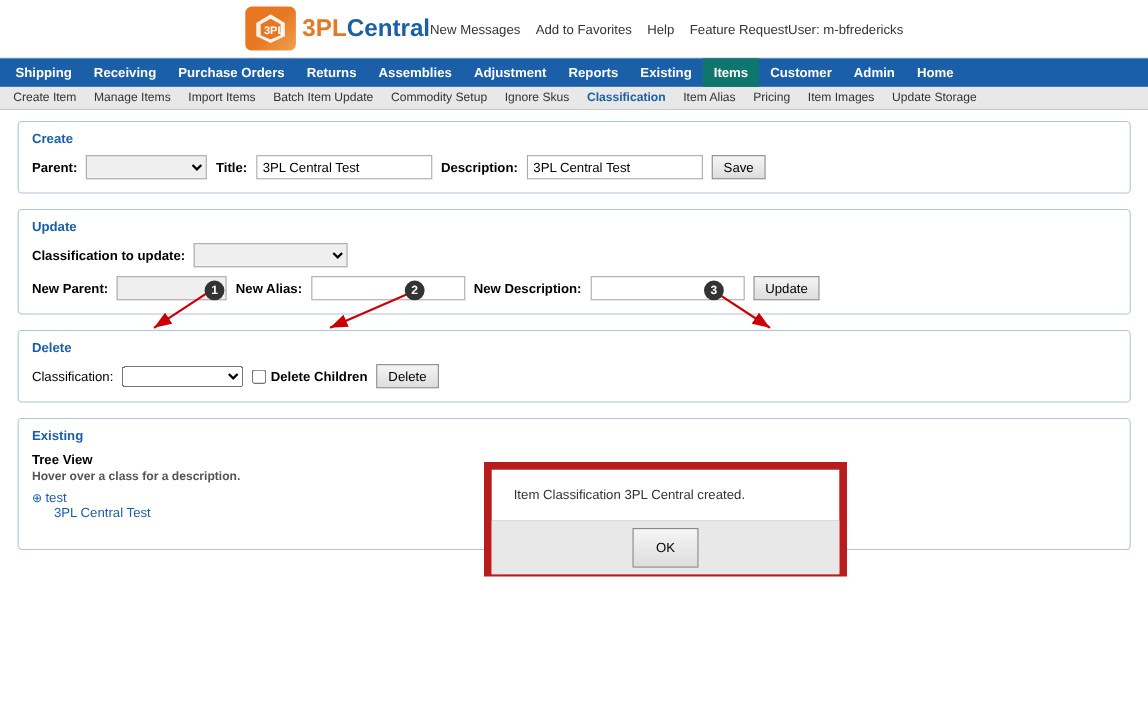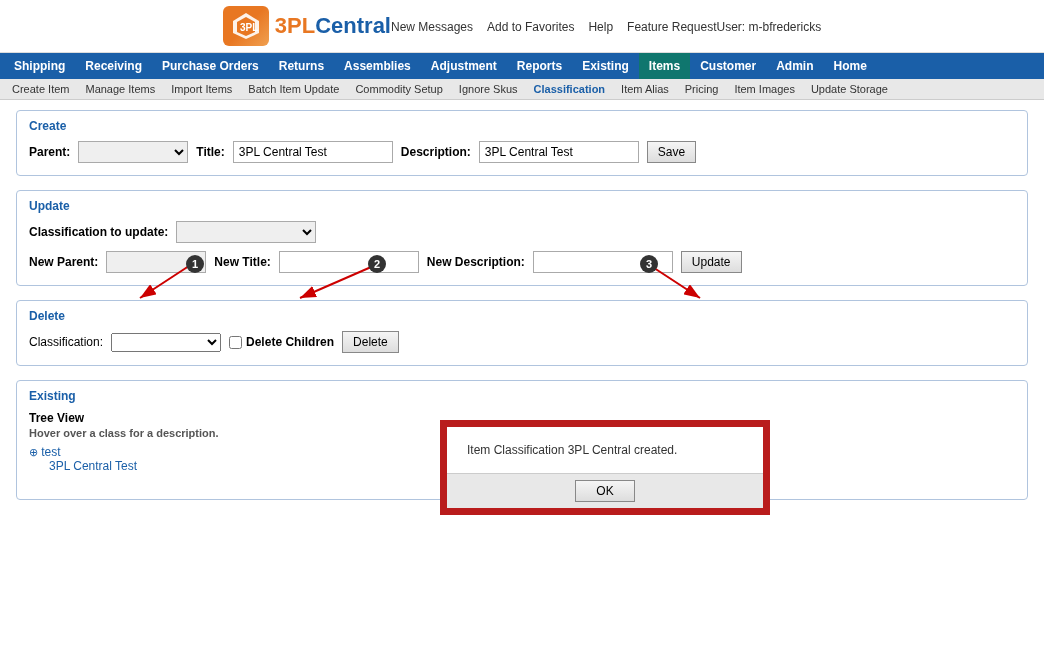--- a/index.html
+++ b/index.html
@@ -145,21 +145,21 @@
       padding: 6px 10px;
       display: flex;
       justify-content: center;
     }
     #ok-btn {
       border: 1px solid #888;
       background: linear-gradient(to bottom, #f5f5f5, #ddd);
       padding: 2px 20px;
       font-size: 12px;
       cursor: pointer;
-      height: 22px;
+      height: 36px;
     }
 
     
     .badge {
       display: inline-flex;
       align-items: center;
       justify-content: center;
       width: 18px;
       height: 18px;
       background: #333;
@@ -277,21 +277,21 @@
 
   <div class="section">
     <div class="section-title">Update</div>
     <div class="form-row" style="margin-bottom:8px;">
       <label>Classification to update:</label>
       <select style="width:140px;"></select>
     </div>
     <div class="form-row">
       <label>New Parent:</label>
       <select style="width:100px;"></select>
-      <label>New Title:</label>
+      <label>New Alias:</label>
       <input type="text" style="width: 140px;" value="">
       <label>New Description:</label>
       <input type="text" style="width: 140px;" value="">
       <button class="btn">Update</button>
     </div>
   </div>
 
   <div class="section">
     <div class="section-title">Delete</div>
     <div class="delete-row">

